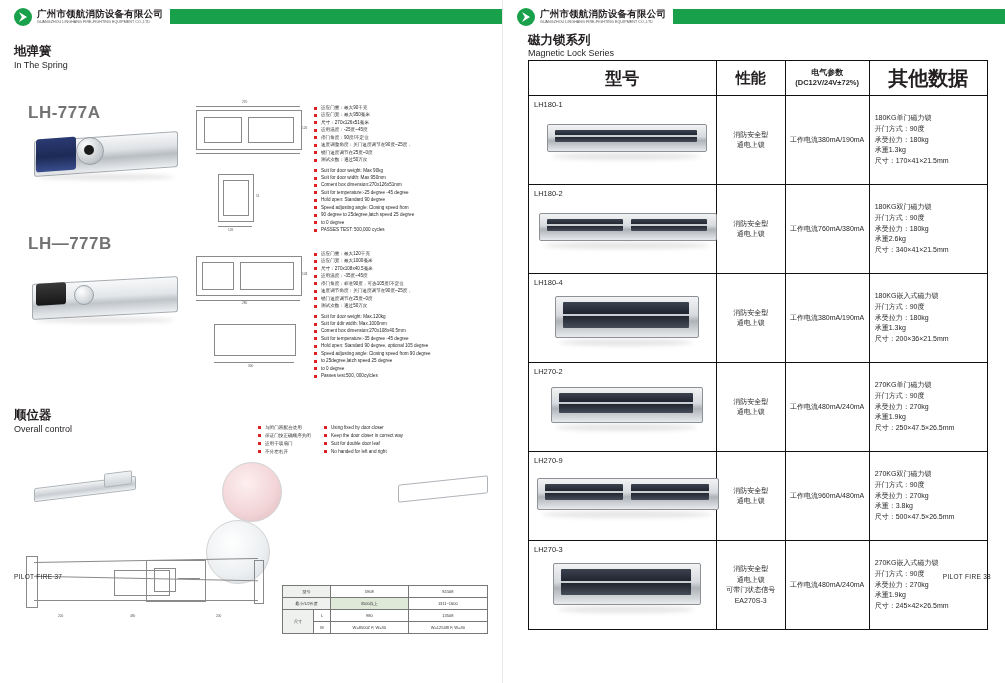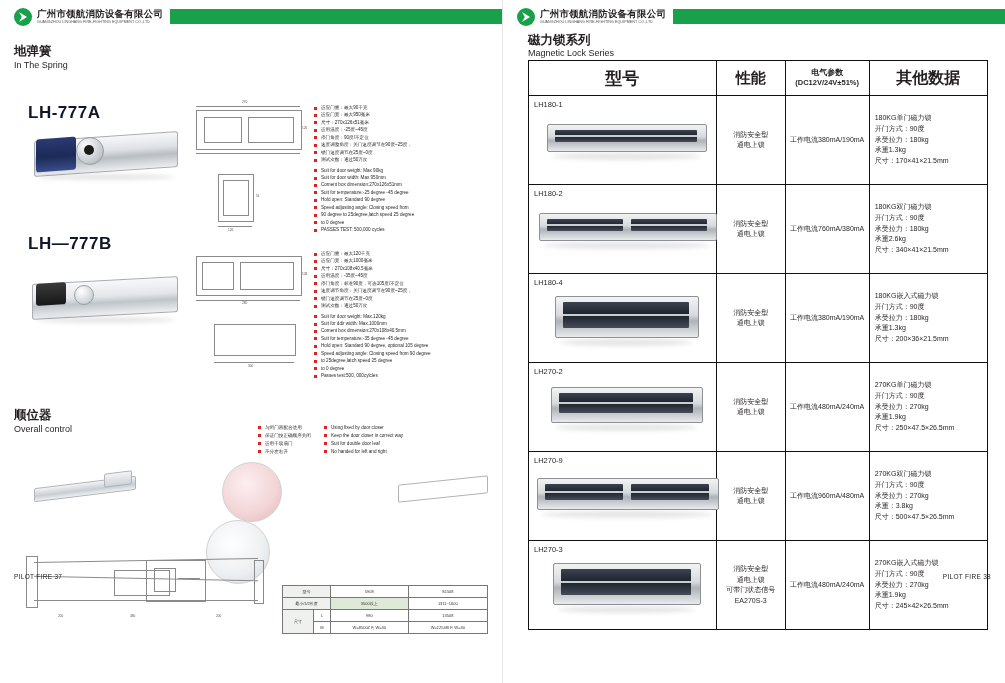--- a/index.html
+++ b/index.html
@@ -23,21 +23,21 @@
   .co-en{font-size:3.6px;color:#4d4d4d;letter-spacing:.1px;margin-top:2px;}
   .hdr-bar{position:absolute;top:9px;height:15px;background:#18a04a;}
   .hdr-bar.l{left:170px;width:332px;}
   .hdr-bar.r{left:170px;width:332px;}
 
   
   .sec-title{position:absolute;left:14px;line-height:1.25;}
   .sec-title .cn{font-size:12.5px;font-weight:bold;color:#231f20;}
   .sec-title .en{font-size:9px;color:#231f20;}
 
-  .model-name{position:absolute;font-size:17px;font-weight:bold;color:#0f172a;letter-spacing:.5px;}
+  .model-name{position:absolute;font-size:17px;font-weight:bold;color:#737373;letter-spacing:.5px;}
 
   .photo{position:absolute;}
   .bullets{position:absolute;font-size:4.6px;line-height:1.62;color:#231f20;}
   .bullets li{list-style:none;position:relative;padding-left:7px;margin:0;}
   .bullets li:before{content:"";position:absolute;left:0;top:2.6px;width:3px;height:3px;background:#e02020;}
   .bullets ul{margin:0;padding:0;}
 
   .drawing{position:absolute;border:0;}
 
   .footer{position:absolute;bottom:12px;font-size:6.5px;color:#231f20;letter-spacing:.3px;}
@@ -49,21 +49,21 @@
   .r-title .cn{font-size:12.5px;font-weight:bold;}
   .r-title .en{font-size:9px;}
 
   table.spec{position:absolute;left:528px;top:60px;width:460px;border-collapse:collapse;}
   table.spec th, table.spec td{border:1px solid #111;vertical-align:middle;}
   table.spec thead th{height:32px;text-align:center;font-weight:bold;}
   .th-model{font-size:17px;}
   .th-perf{font-size:15px;}
   .th-elec{font-size:7.5px;line-height:1.35;}
   .th-elec b{display:block;font-size:8px;text-align:center;}
-  .th-other{font-size:16px;}
+  .th-other{font-size:20px;}
   td.c-img{width:196px;height:88px;position:relative;padding:0;margin-top:44px;}
   td.c-perf{width:68px;text-align:center;font-size:7px;line-height:1.5;}
   td.c-elec{width:82px;text-align:center;font-size:7px;}
   td.c-other{width:110px;font-size:7px;line-height:1.55;padding:4px 5px;}
   .cell-model{position:absolute;left:5px;top:4px;font-size:7.5px;}
 
   
   .lock{position:absolute;}
   .lock .body{position:absolute;background:linear-gradient(180deg,#f2f3f4 0%,#d7dade 45%,#aeb3b8 60%,#e8eaec 100%);
       border:1px solid #8d9196;border-radius:2px;}
@@ -313,21 +313,21 @@
   <div class="en">Magnetic Lock Series</div>
 </div>
 
 <table class="spec">
   <thead>
     <tr>
       <th class="th-model">型号</th>
       <th class="th-perf">性能</th>
       <th class="th-elec">
         <b>电气参数</b>
-        <span>(DC12V/24V±51%)</span>
+        <span>(DC12V/24V±72%)</span>
       </th>
       <th class="th-other">其他数据</th>
     </tr>
   </thead>
   <tbody id="spec-body">
       <tr>
         <td class="c-img">
           <span class="cell-model">LH180-1</span>
           <div class="lock" style="left:0;top:0;width:196px;height:88px">
             <div class="shadow" style="left:22px;top:57px;width:150px;height:7px"></div>

